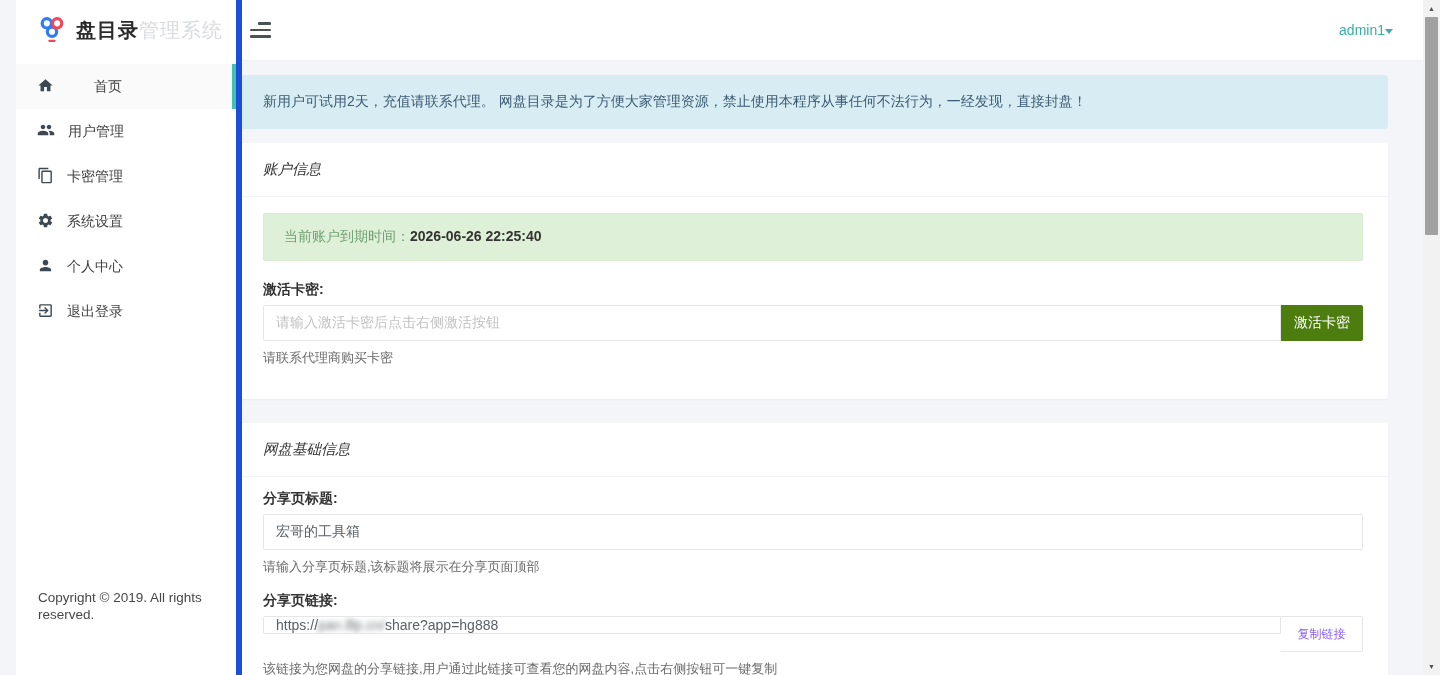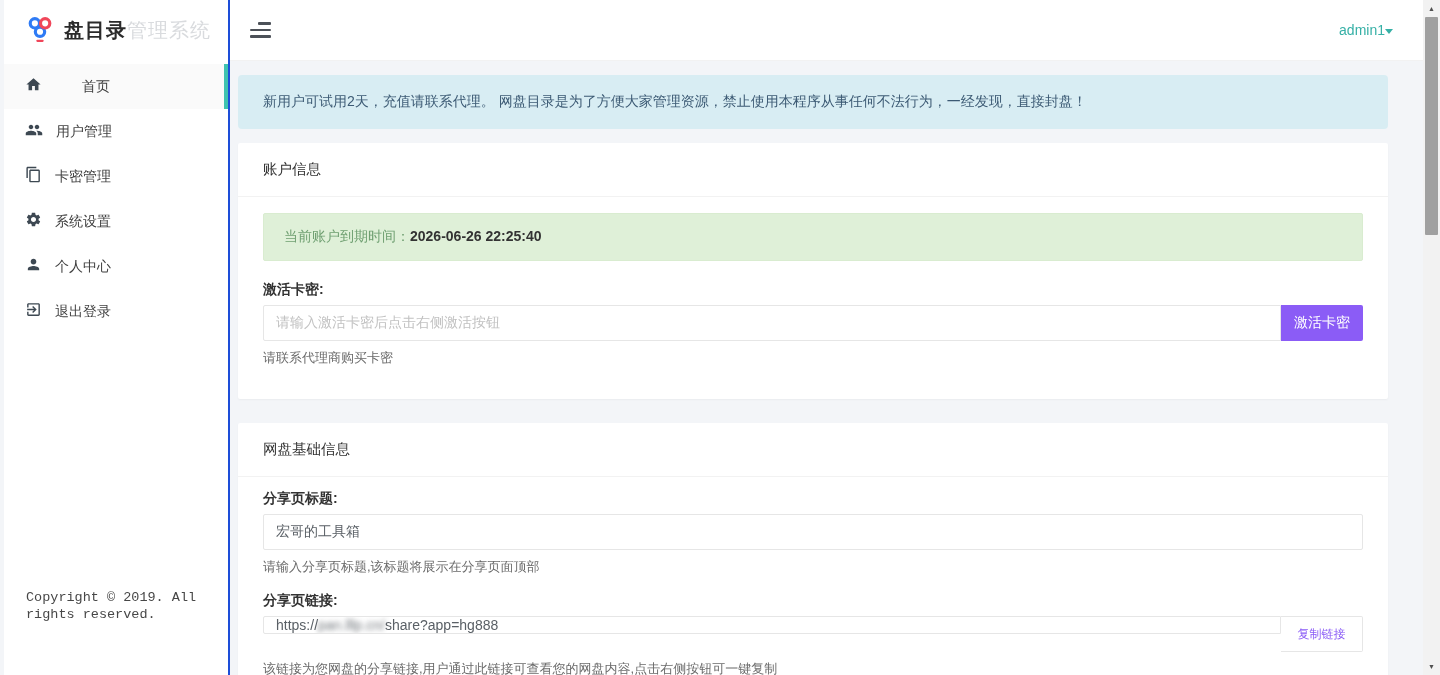--- a/index.html
+++ b/index.html
@@ -4,22 +4,22 @@
 <style>
   * { margin:0; padding:0; box-sizing:border-box; }
   html,body { width:1440px; height:675px; overflow:hidden; }
   body {
     font-family:"Liberation Sans","DejaVu Sans",sans-serif;
     background:#f3f5f8; position:relative; color:#333;
   }
 
   
   .sidebar {
-    position:absolute; left:4px; top:0; width:226px; height:675px;
-    background:#fff; border-right:2px solid #1d4ed8; z-index:5;font-family:Liberation Mono, monospace;
+    position:absolute; left:16px; top:0; width:226px; height:675px;
+    background:#fff; border-right:6px solid #1d4ed8; z-index:5;
   }
   .logo {
     height:61px; display:flex; align-items:center; padding-left:22px; gap:10px;
   }
   .logo-title { font-size:20px; font-weight:bold; color:#2b2b2b; letter-spacing:1px; white-space:nowrap; }
   .logo-title .light { color:#d9dbde; font-weight:normal; }
   .menu { padding-top:3px; }
   .menu-item {
     height:45px; display:flex; align-items:center; padding-left:21px; gap:13px;
     font-size:14px; color:#3f3f3f; cursor:pointer; text-decoration:none; position:relative;
@@ -56,41 +56,41 @@
     padding:14px 35px 0 12px; overflow:hidden; background:#f3f5f8;
   }
   .notice {
     height:54px; background:#d8edf3; border-radius:4px; color:#3c5a74;
     display:flex; align-items:center; padding:0 25px; font-size:14px; margin-bottom:14px;
   }
   .card {
     background:#fff; border-radius:2px; box-shadow:0 1px 2px rgba(0,0,0,.04); margin-bottom:24px;
   }
   .card-header {
-    padding:17px 25px; font-size:14.5px; color:#323232; border-bottom:1px solid #f2f2f2;
+    padding:17px 25px; font-size:14.5px; color:#323232; border-bottom:1px solid #f2f2f2;font-style:italic;
   }
   .card-body { padding:16px 25px 32px 25px; }
   .card-body.second { padding-top:13px; }
   .alert-success {
     background:#dff0d8; border:1px solid #d9ecd0; border-radius:2px;
     padding:14px 20px; font-size:14px; color:#70a072;
   }
   .alert-success b { color:#333; font-weight:bold; }
   .field-label { font-size:14px; font-weight:bold; color:#333; margin-top:20px; }
   .field-label.mt16 { margin-top:16px; }
   .input-group { display:flex; margin-top:6px; width:100%; }
   .text-input {
     flex:1; height:36px; border:1px solid #e6e6e6; border-radius:2px;
     padding:0 12px; font-size:14px; color:#5a6066; background:#fff; outline:none;
     font-family:Liberation Serif, serif;
   }
   .text-input::placeholder { color:#c2c2c2; }
   .input-group .text-input { border-radius:2px 0 0 2px; }
   .btn-activate {
-    width:82px; height:36px; background:#8b5cf6; color:#fff; border:none;
+    width:82px; height:36px; background:#4d7c0f; color:#fff; border:none;
     font-size:14px; border-radius:0 2px 2px 0; cursor:pointer;
     font-family:"Liberation Sans","DejaVu Sans",sans-serif;
   }
   .btn-copy {
     width:82px; height:36px; background:#fff; color:#8b5cf6; border:1px solid #e6e6e6; border-left:none;
     font-size:12px; border-radius:0 2px 2px 0; cursor:pointer;
     font-family:"Liberation Sans","DejaVu Sans",sans-serif;
   }
   .fake-input {
     display:flex; align-items:center; flex:1; height:18px; border:1px solid #e6e6e6;

